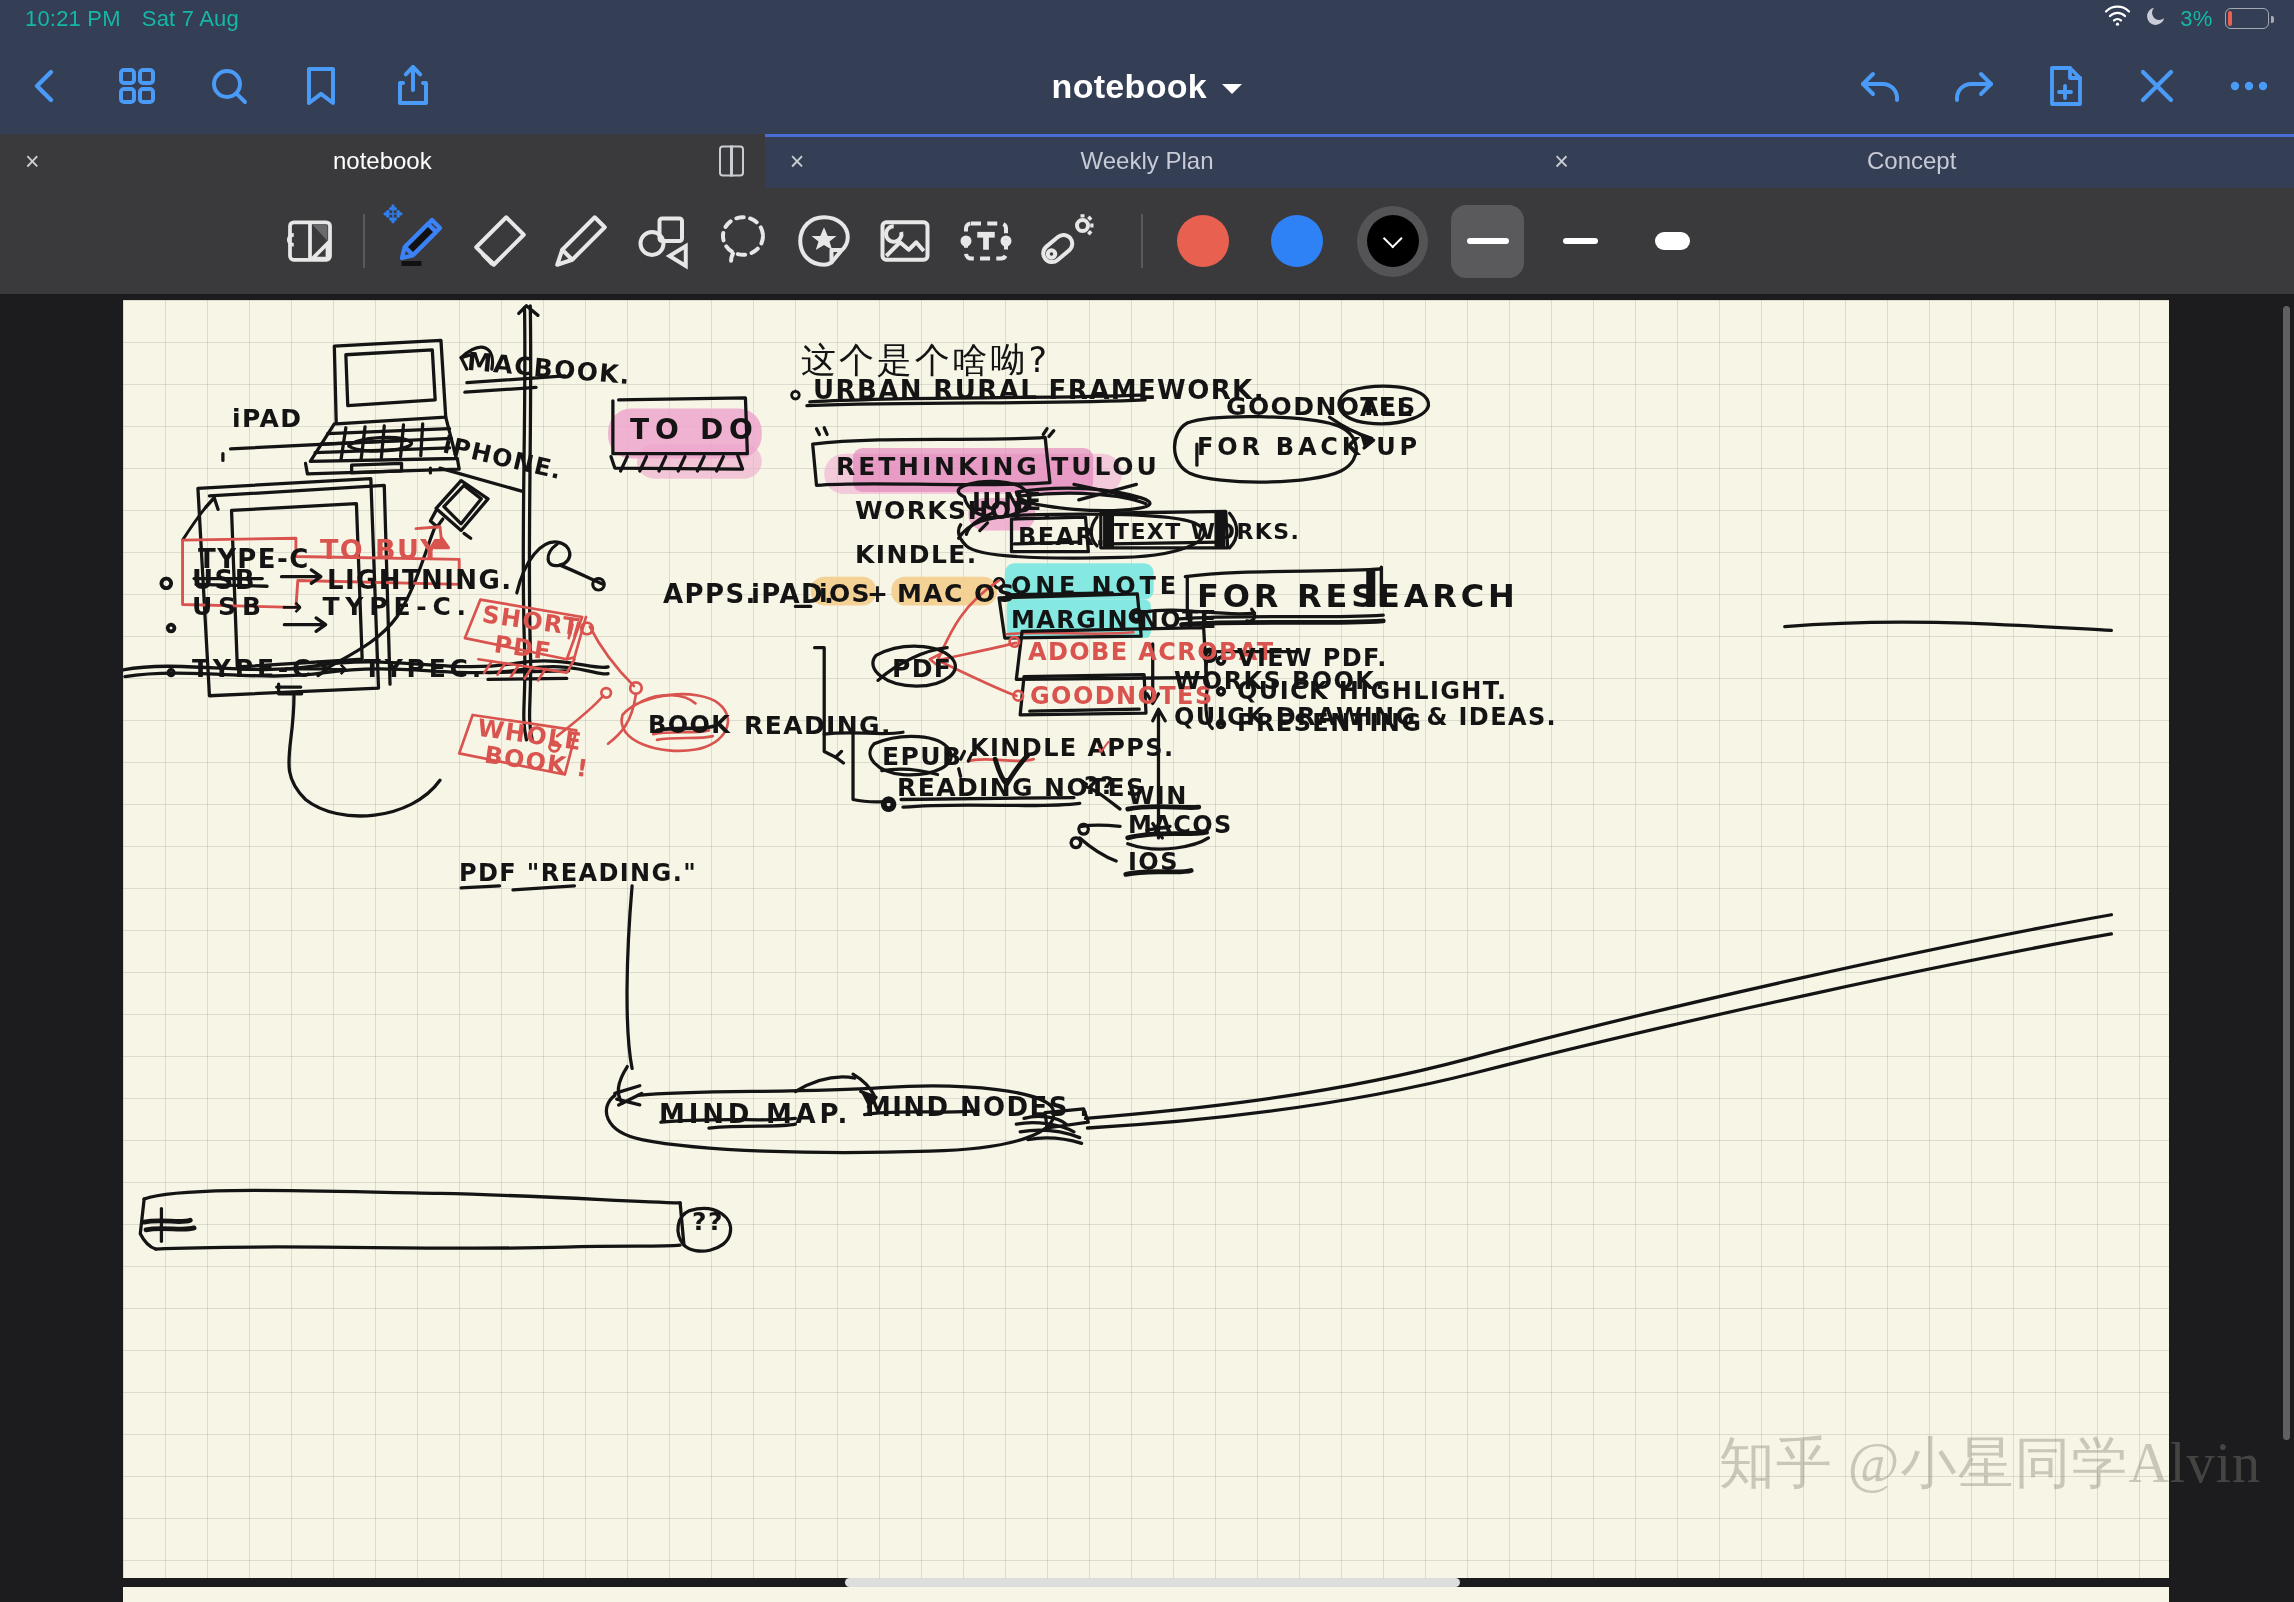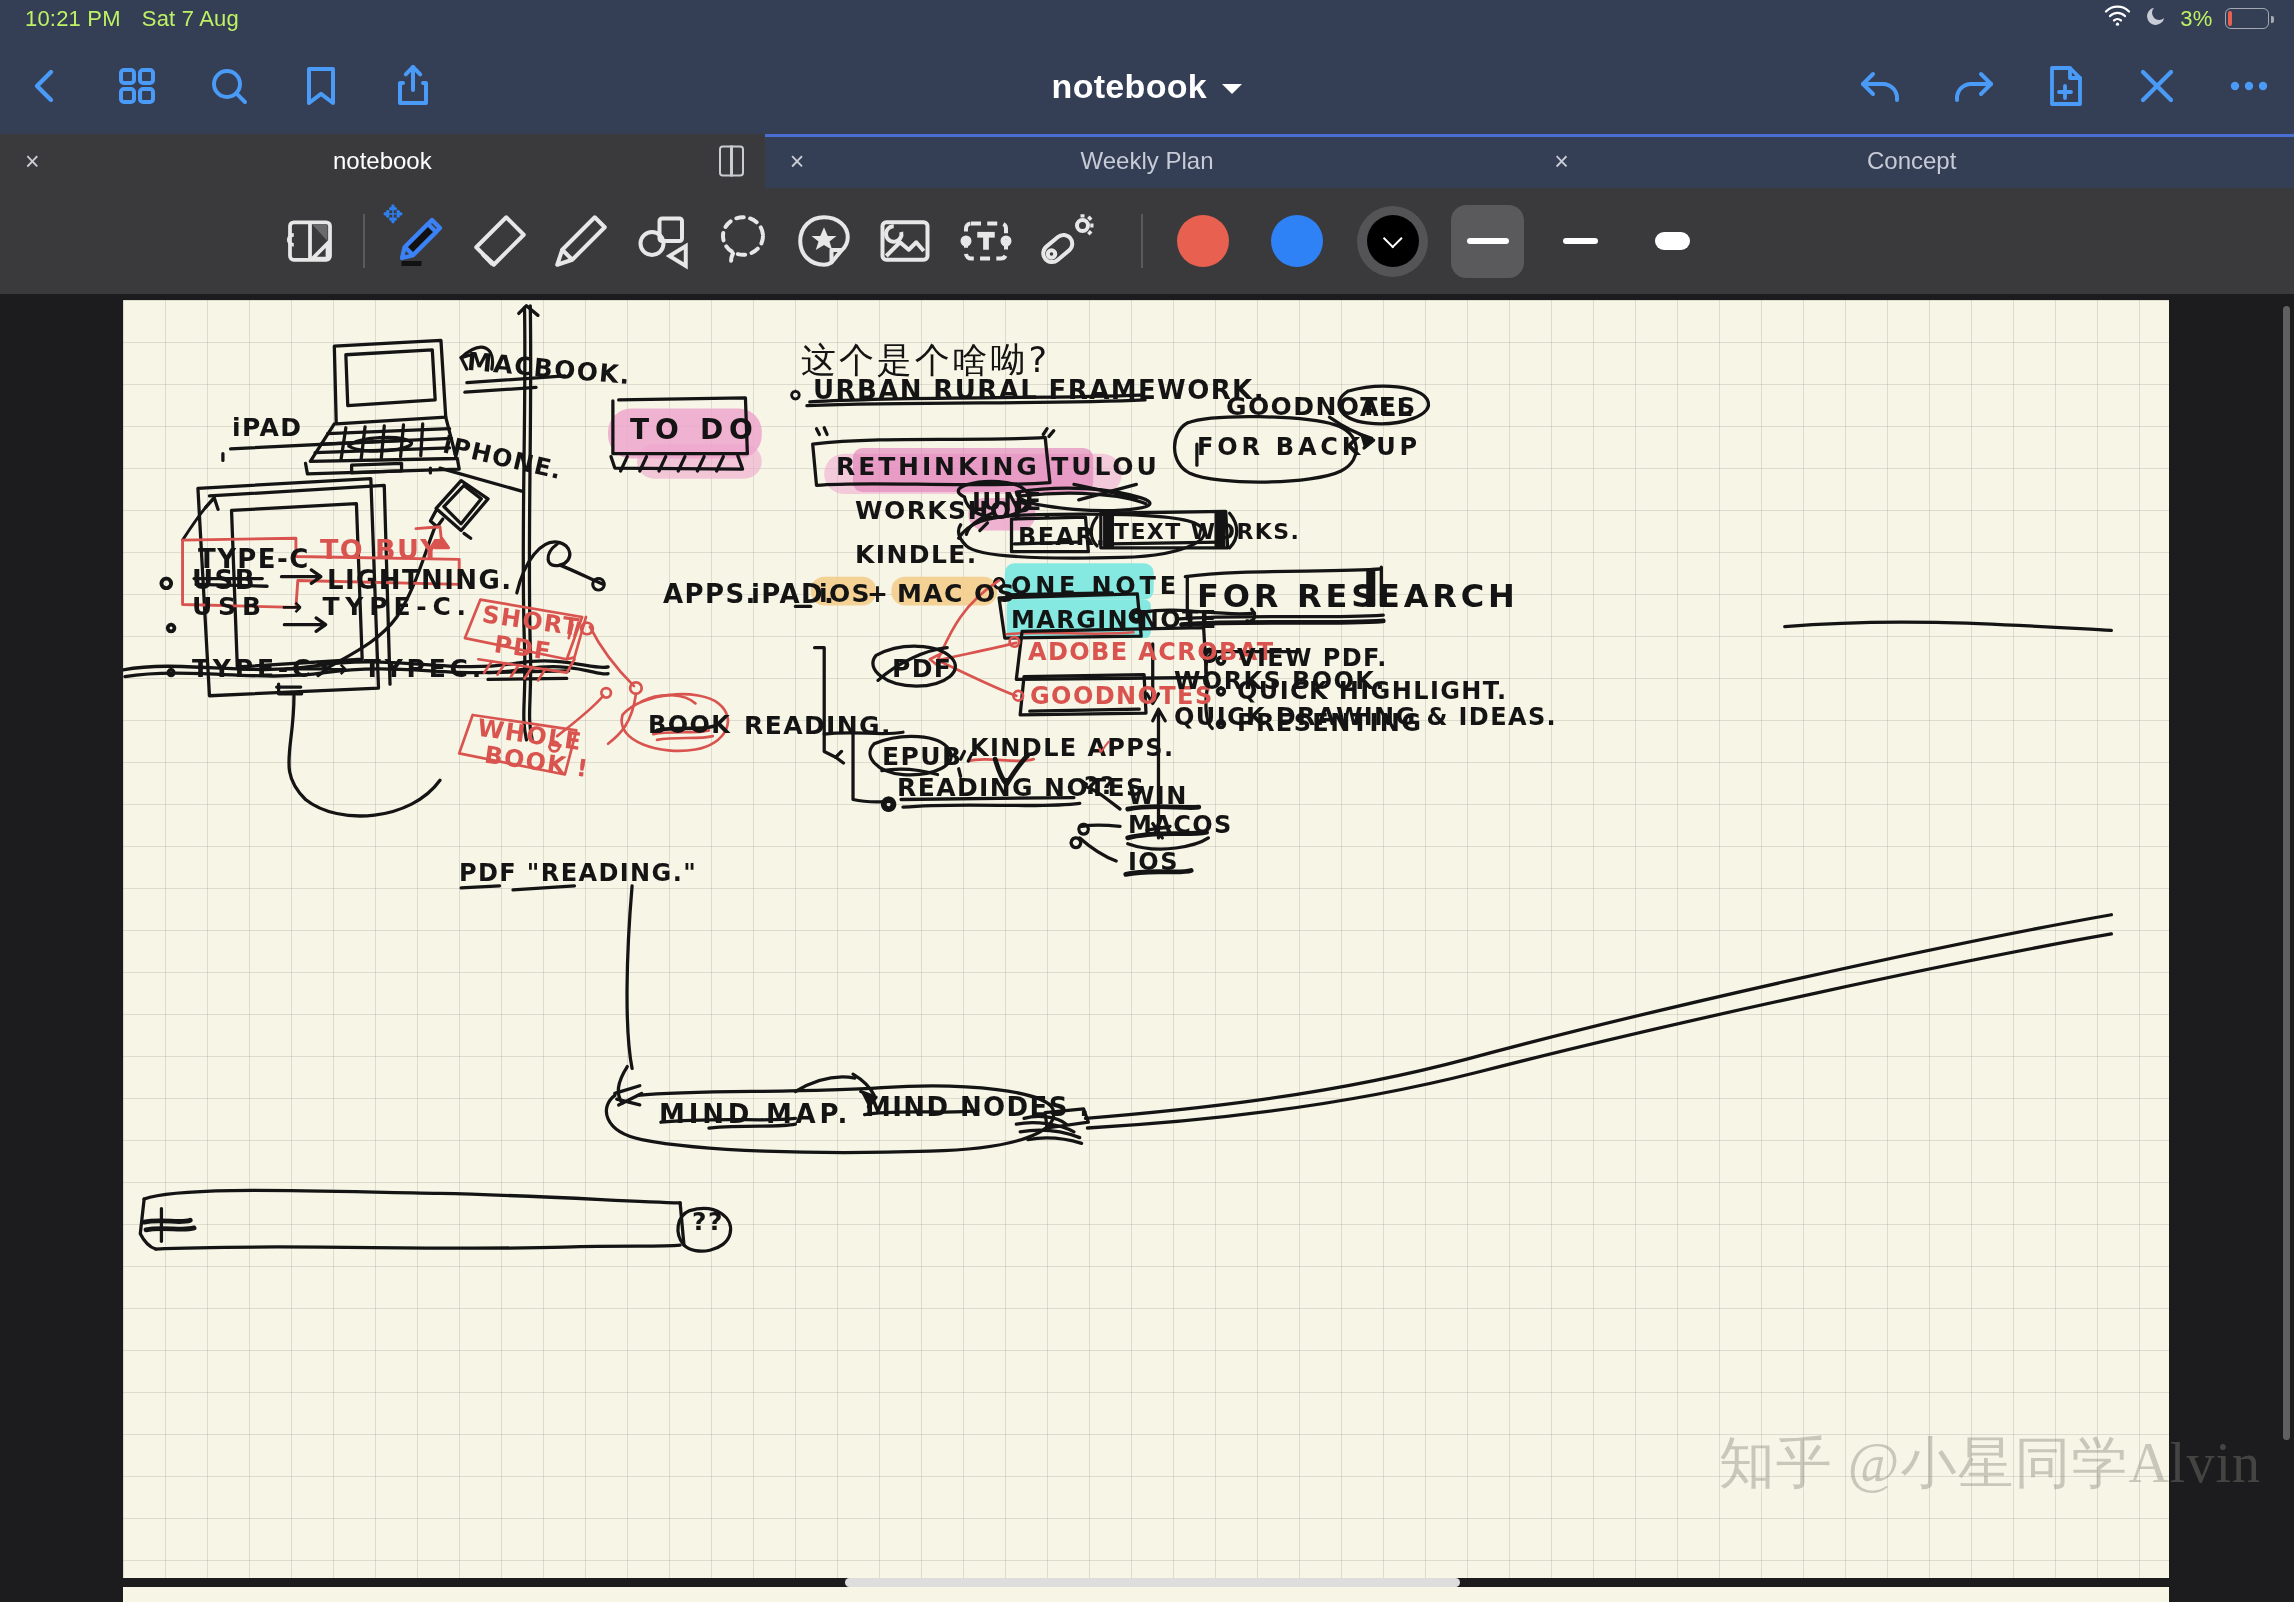--- a/index.html
+++ b/index.html
@@ -9,21 +9,21 @@
     background: #1c1c1e;
     font-family: "Liberation Sans", sans-serif;
   }
 
   
   #status-bar {
     position: absolute; top: 0; left: 0;
     width: 2294px; height: 37px;
     background: #343e55;
     display: flex; align-items: center;
-    color: #bef264;
+    color: #14b8a6;
     font-size: 22px;
     padding: 0 25px;
   }
   #status-left { display: flex; align-items: center; gap: 21px; }
   #status-right {
     margin-left: auto;
     display: flex; align-items: center; gap: 12.5px;
   }
   .sb-text { font-size: 22px; letter-spacing: 0.2px; }
   .battery-shell {
@@ -707,21 +707,21 @@
         <path d="M590 948 C618 940 636 956 632 972 C628 990 596 996 584 984 C574 972 576 954 590 948"></path>
         <path d="M22 960 C40 956 60 962 70 958" stroke-width="5"></path>
         <path d="M24 968 C42 964 62 970 74 966" stroke-width="5"></path>
         <path d="M40 946 L40 980"></path>
 
       </g>
     </svg>
 
     <div class="hw cn" style="left:678px;top:37px;font-size:35px">这个是个啥呦?</div>
 
-    <div class="hw" style="left:109px;top:113px;font-size:25px">iPAD</div>
+    <div class="hw" style="left:109px;top:104px;font-size:25px">iPAD</div>
     <div class="hw" style="left:344px;top:54px;font-size:25px;transform:rotate(5deg)">MACBOOK.</div>
     <div class="hw" style="left:319px;top:144px;font-size:24px;transform:rotate(13deg)">iPHONE.</div>
 
     <div class="hw red" style="left:197px;top:234px;font-size:27px">TO BUY</div>
     <div class="hw" style="left:75px;top:244px;font-size:26px">TYPE-C</div>
     <div class="hw" style="left:69px;top:265px;font-size:26px">USB</div>
     <div class="hw" style="left:204px;top:265px;font-size:26px">LIGHTNING.</div>
     <div class="hw" style="left:69px;top:292px;font-size:25px;letter-spacing:5.8px">USB → TYPE-C.</div>
     <div class="hw" style="left:69px;top:354px;font-size:25px;letter-spacing:3.8px">TYPE-C → TYPEC.</div>
 

